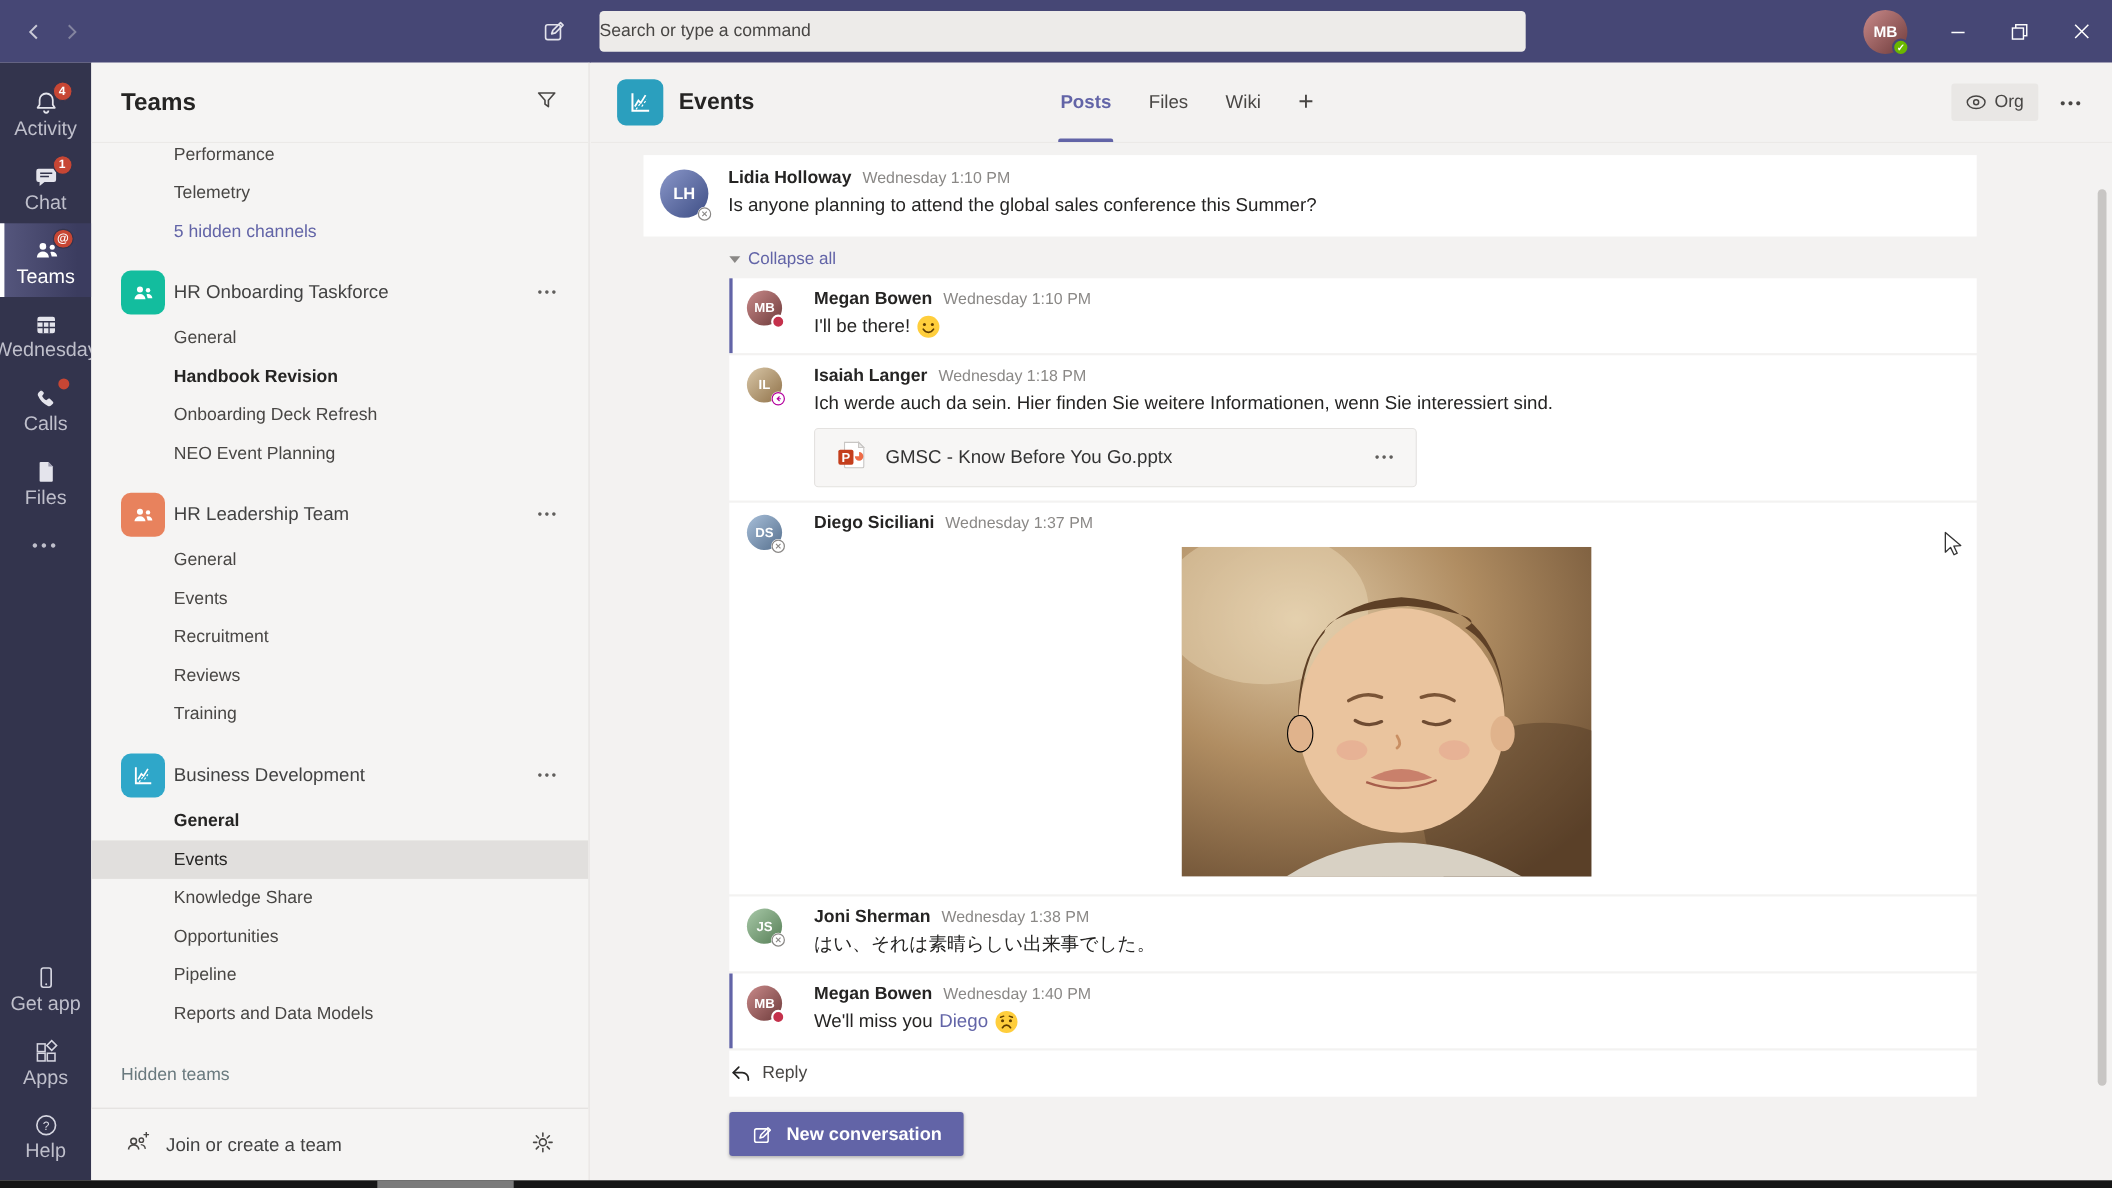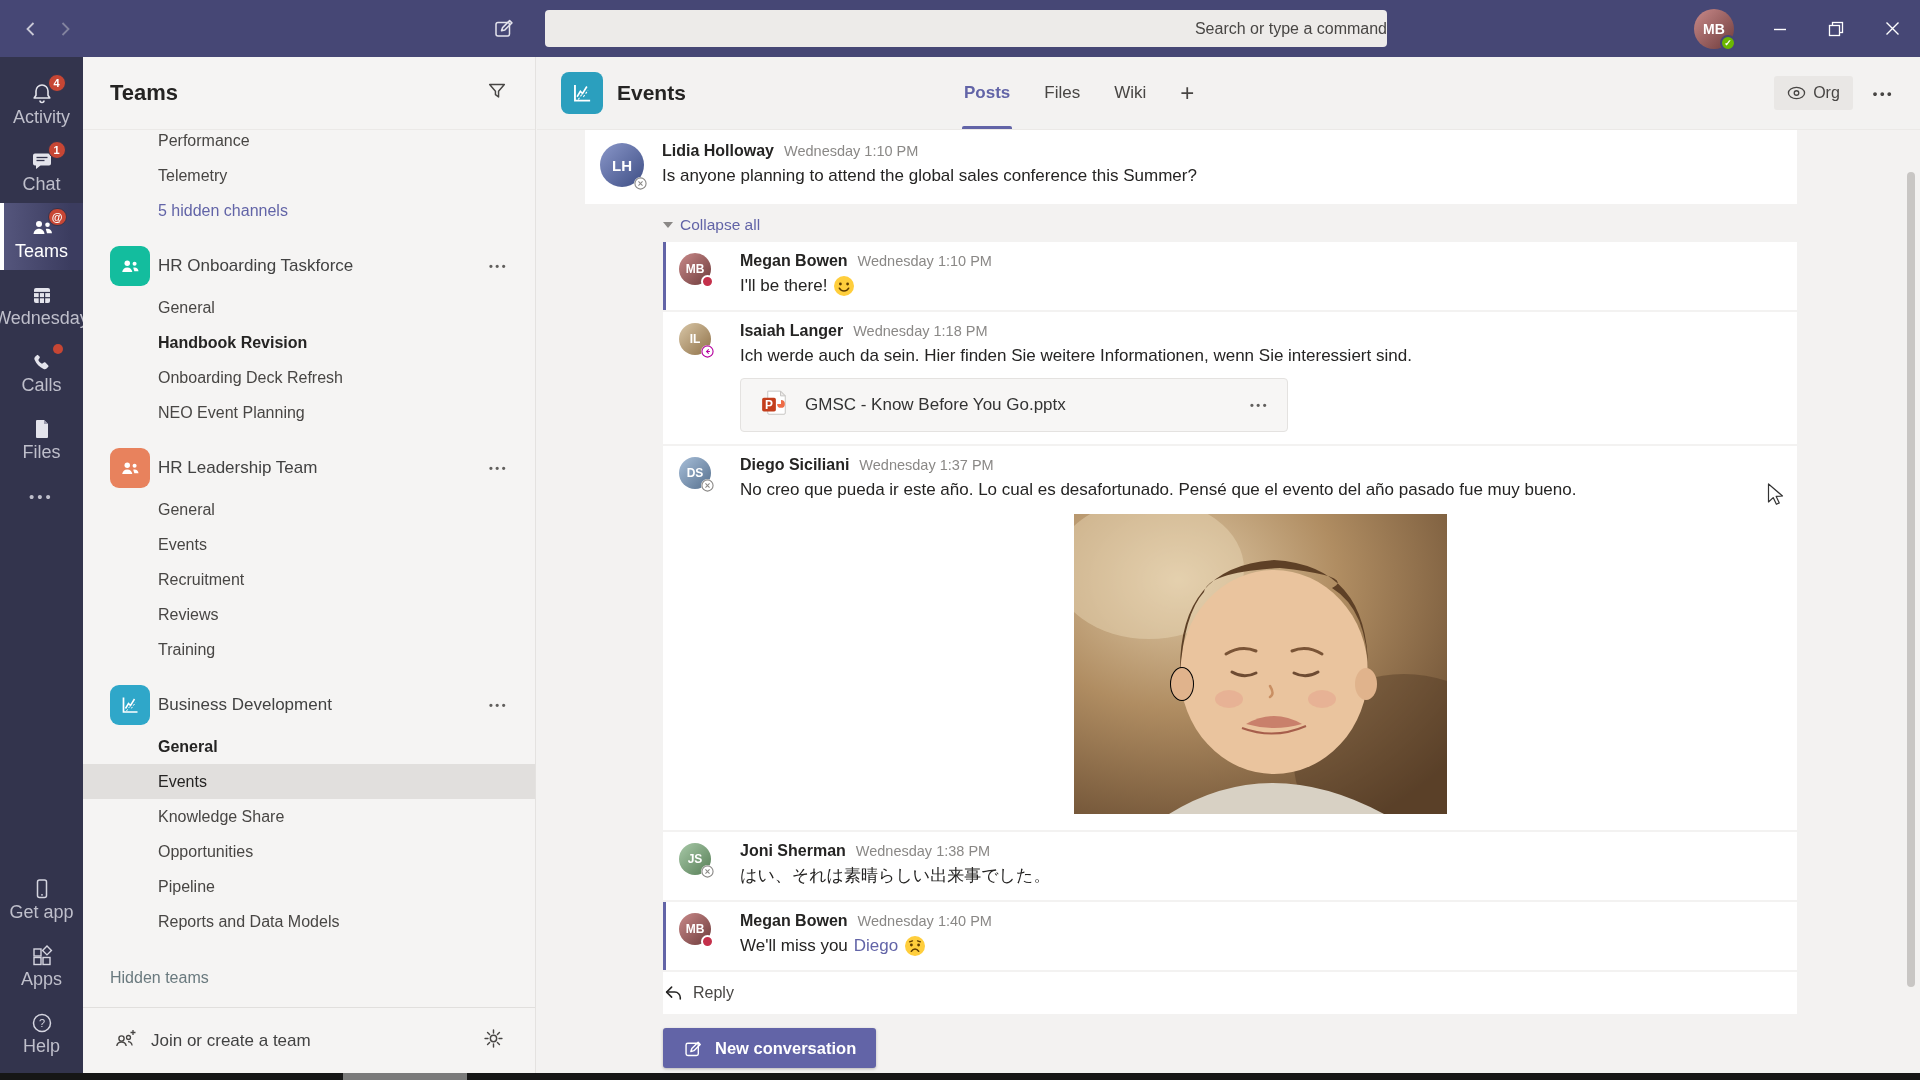--- a/index.html
+++ b/index.html
@@ -5,21 +5,21 @@
   *{box-sizing:border-box;margin:0;padding:0}
   html,body{width:1920px;height:1080px;overflow:hidden}
   body{font-family:"Liberation Sans",sans-serif;background:#F3F2F1;color:#252423}
   .app{position:relative;width:1920px;height:1080px;overflow:hidden;background:#F3F2F1}
 
   
   .titlebar{position:absolute;top:0;left:0;right:0;height:57px;background:#464775;display:flex;align-items:center}
   .nav-arrow{width:34px;height:34px;display:flex;align-items:center;justify-content:center;cursor:pointer}
   .nav-back{margin-left:14px}
   .compose-top{position:absolute;left:487px;top:11px;width:34px;height:34px;display:flex;align-items:center;justify-content:center}
-  .search{position:absolute;left:545px;top:10px;width:842px;height:37px;border:none;border-radius:4px;background:#EDEBE9;text-align:right;font-size:16px;color:#484644;font-family:"Liberation Sans",sans-serif;outline:none}
+  .search{position:absolute;left:545px;top:10px;width:842px;height:37px;border:none;border-radius:4px;background:#EDEBE9;text-align:left;font-size:16px;color:#484644;font-family:"Liberation Sans",sans-serif;outline:none}
   .search::placeholder{color:#484644;opacity:1}
   .tb-right{position:absolute;right:0;top:0;height:57px;display:flex;align-items:center}
   .avatar{border-radius:50%;display:flex;align-items:center;justify-content:center;color:#fff;font-weight:bold;position:relative;flex:none}
   .av-me{width:40px;height:40px;font-size:14px;background:linear-gradient(135deg,#C98A8A,#6E3B3B);margin-right:18px}
   .st{position:absolute;border-radius:50%}
   .st-check{right:-2px;bottom:-2px;width:16px;height:16px;background:#6BB700;border:2px solid #464775;color:#fff;font-size:9px;display:flex;align-items:center;justify-content:center}
   .win-btn{width:56px;height:57px;display:flex;align-items:center;justify-content:center;cursor:pointer}
 
   
   .rail{position:absolute;top:57px;left:0;width:83px;bottom:7px;background:#33344D;display:flex;flex-direction:column;align-items:stretch}
@@ -59,21 +59,21 @@
   .tabs{position:absolute;left:427px;top:0;height:100%;display:flex;align-items:center;gap:34px}
   .tab{position:relative;height:100%;display:flex;align-items:center;font-size:17px;color:#484644;cursor:pointer}
   .tab.active{color:#6264A7;font-weight:600}
   .tab.active::after{content:"";position:absolute;left:-2px;right:-2px;bottom:0;height:3px;background:#6264A7;border-radius:2px 2px 0 0}
   .tab-add{font-size:24px;font-weight:300;color:#484644}
   .hdr-right{position:absolute;right:26px;top:0;height:100%;display:flex;align-items:center;gap:20px}
   .org-btn{height:34px;padding:0 13px;border-radius:3px;background:#E9E7E5;display:flex;align-items:center;gap:7px;font-size:16px;color:#484644;cursor:pointer}
   .hdr-more{color:#484644;font-size:13px;letter-spacing:2.5px;font-weight:bold;cursor:pointer}
 
   
-  .thread{margin:0 125px 0 48px;width:1212px}
+  .thread{margin:11px 125px 0 48px;width:1212px}
   .msg-card{background:#fff;padding:12px 16px 14px 16px;position:relative}
   .root-card{padding-left:77px;min-height:74px}
   .avatar.lg{width:44px;height:44px;font-size:15px;position:absolute;left:15px;top:13px}
   .avatar.sm{width:32px;height:32px;font-size:12px;position:absolute;left:16px;top:11px}
   .av-lidia{background:linear-gradient(135deg,#8A97C9,#3E4E85)}
   .av-megan{background:linear-gradient(135deg,#C98A8A,#6E3B3B)}
   .av-isaiah{background:linear-gradient(135deg,#D9C7A8,#8F7148)}
   .av-diego{background:linear-gradient(135deg,#A8BFD9,#56708E)}
   .av-joni{background:linear-gradient(135deg,#A8C9A8,#567E56)}
   .st-sm{width:13px;height:13px;right:-3px;bottom:-3px;background:#fff;display:flex;align-items:center;justify-content:center}
@@ -458,21 +458,20 @@
                 <svg width="13" height="13" viewBox="0 0 14 14">
                   <circle cx="7" cy="7" r="6" fill="#fff" stroke="#8A8886" stroke-width="1.2"></circle>
                   <path d="M4.8 4.8l4.4 4.4M9.2 4.8L4.8 9.2" stroke="#8A8886" stroke-width="1.1"></path>
                 </svg>
               </span>
             </div>
           <div class="mh">
               <span class="author">Diego Siciliani</span>
               <span class="ts">Wednesday 1:37 PM</span>
             </div>
-          <div class="mbody">No creo que pueda ir este año. Lo cual es desafortunado. Pensé que el evento del año pasado fue muy bueno.</div>
           <div class="gif-wrap">
             <svg width="373" height="300" viewBox="0 0 373 300">
               <defs>
                 <radialGradient id="bbg" cx="28%" cy="22%" r="95%">
                   <stop offset="0" stop-color="#DFC9A6"></stop>
                     <stop offset="0.45" stop-color="#B08D62"></stop>
                     <stop offset="1" stop-color="#64482E"></stop>
                 </radialGradient>
               </defs>
               <rect width="373" height="300" fill="url(#bbg)"></rect>

